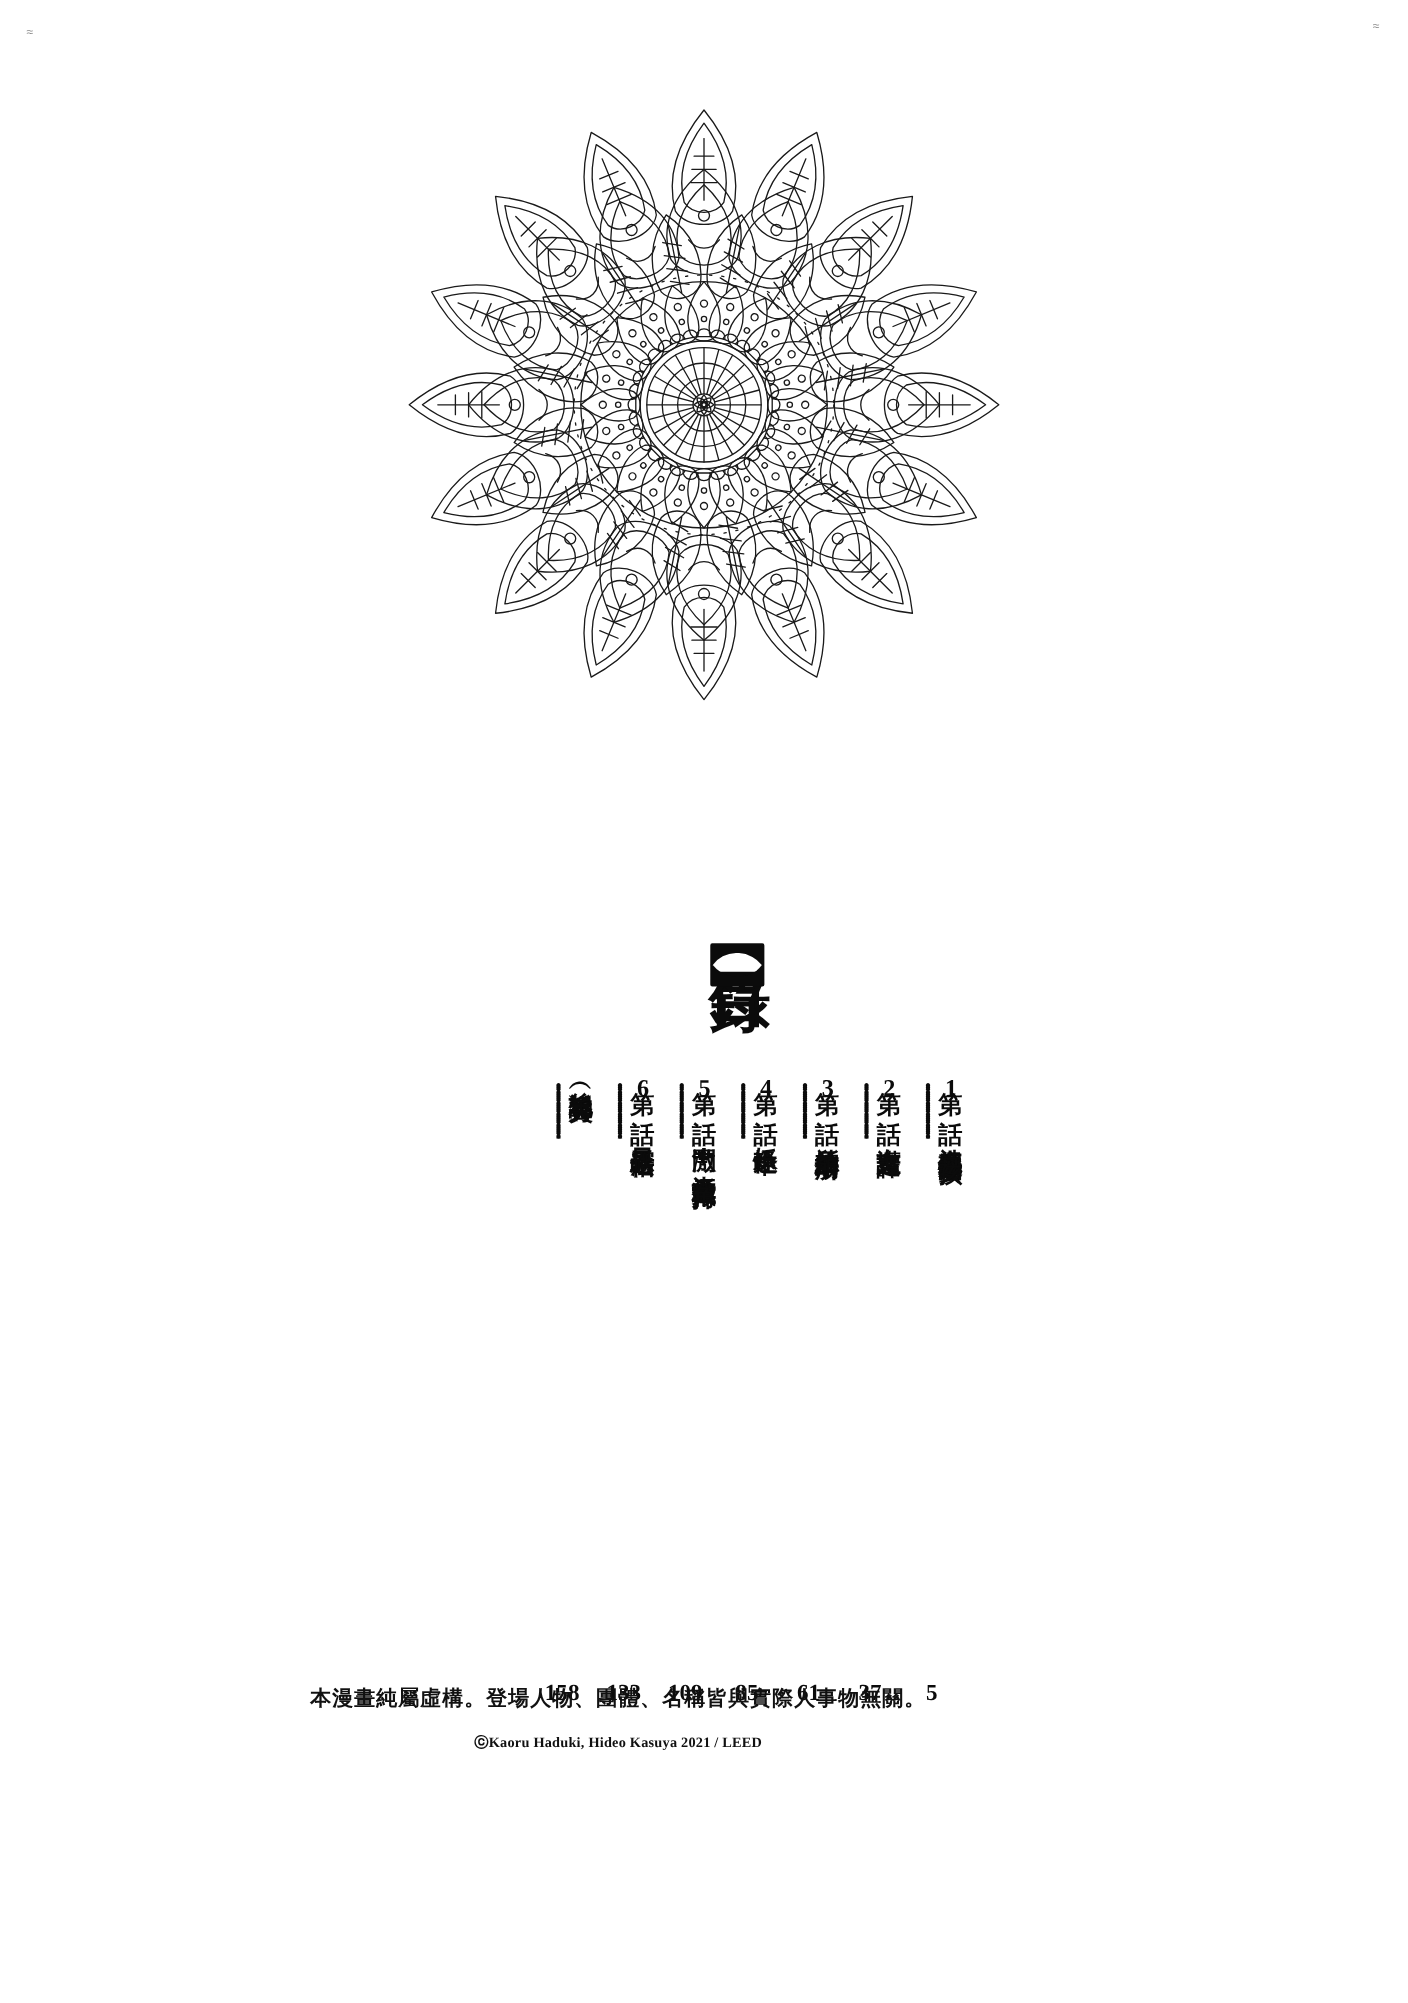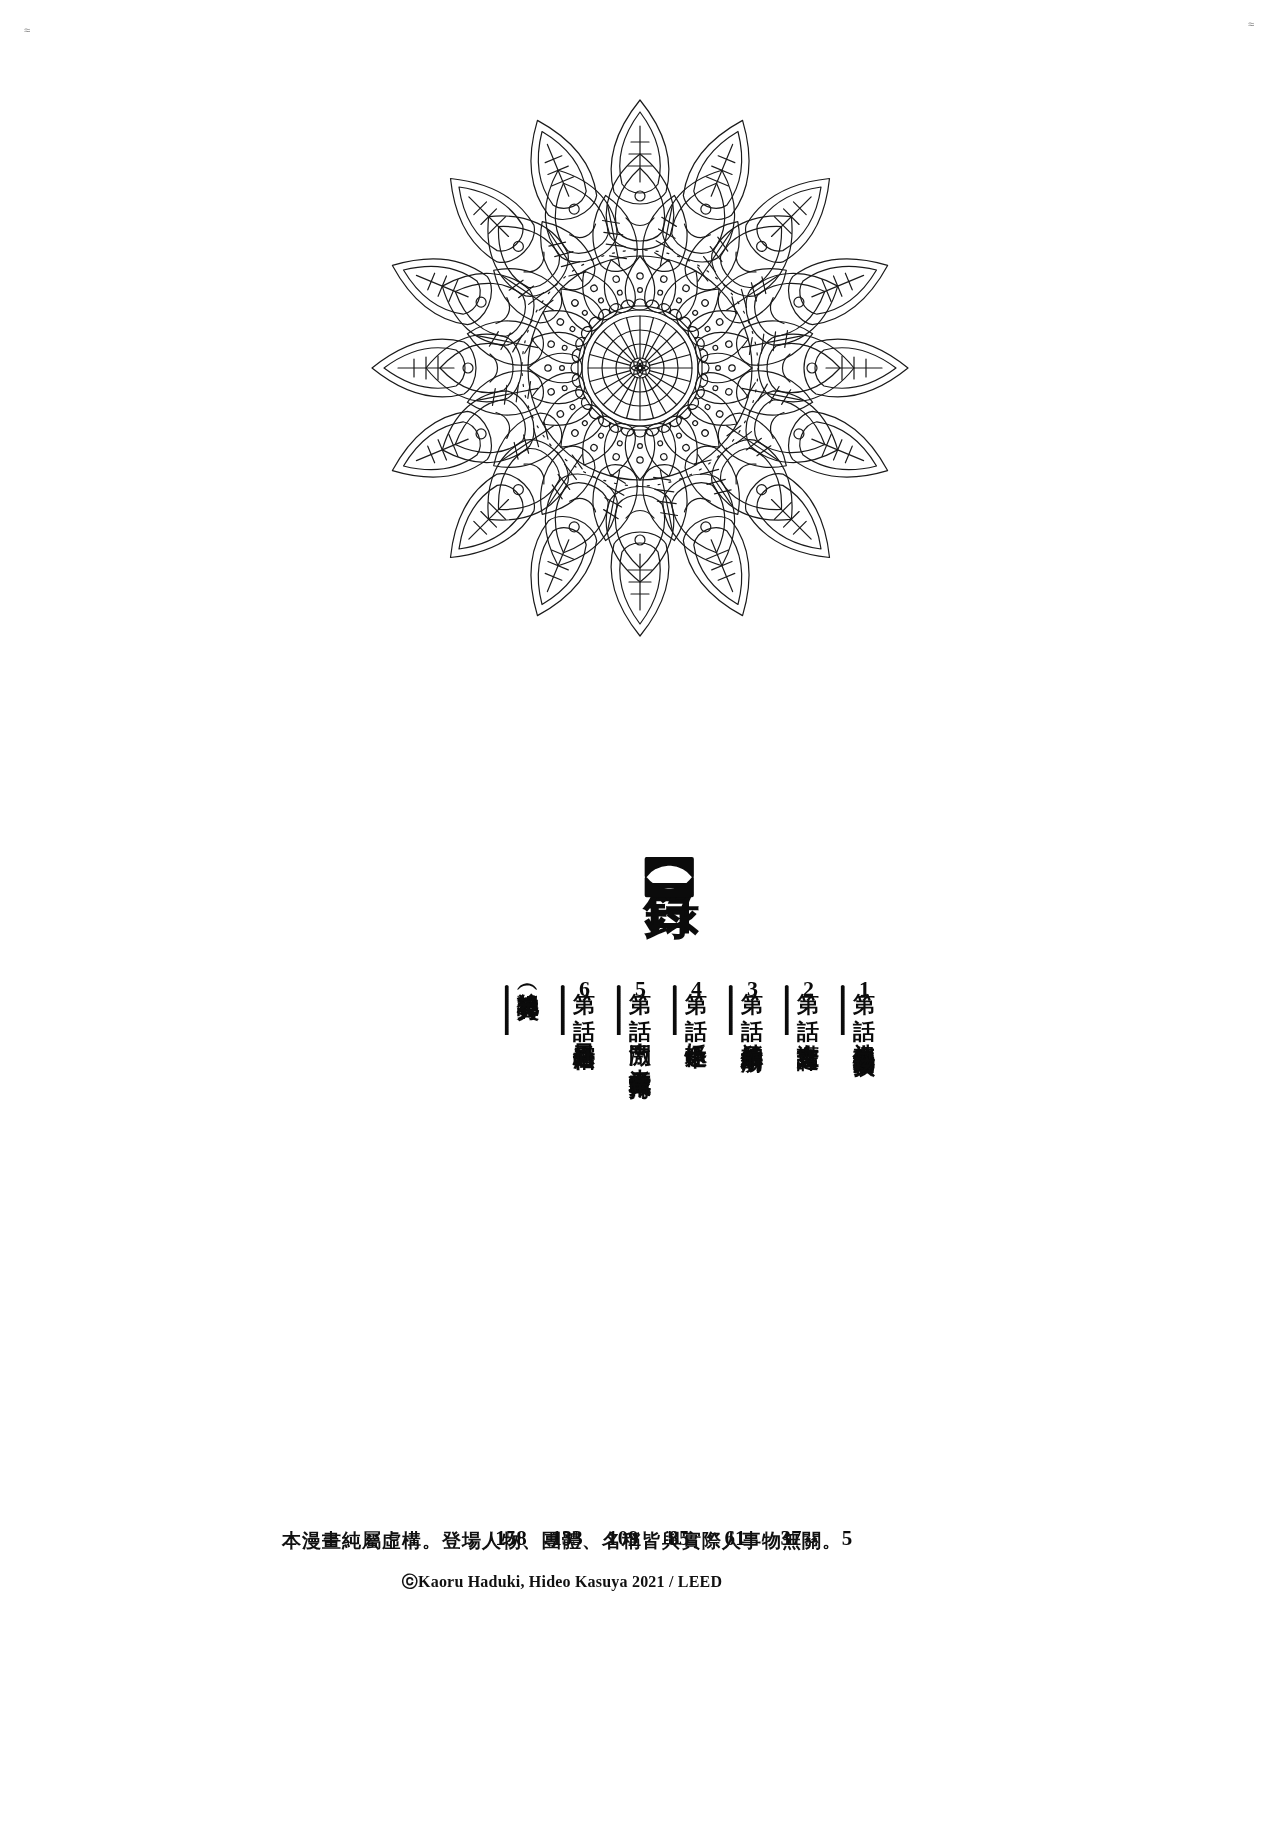--- a/index.html
+++ b/index.html
@@ -132,21 +132,21 @@
   }
   .footer .disclaimer {
     font-size: 19px;
     font-weight: bold;
     letter-spacing: 1px;
     color: #111111;
     margin-bottom: 18px;
     white-space: nowrap;
   }
   .footer .copyright {
-    font-size: 16px;
+    font-size: 13px;
     font-weight: bold;
     letter-spacing: 0.2px;
     color: #111111;
     font-family: "Liberation Serif", serif;
     white-space: nowrap;
   }
 </style>
 </head>
 <body>
 

